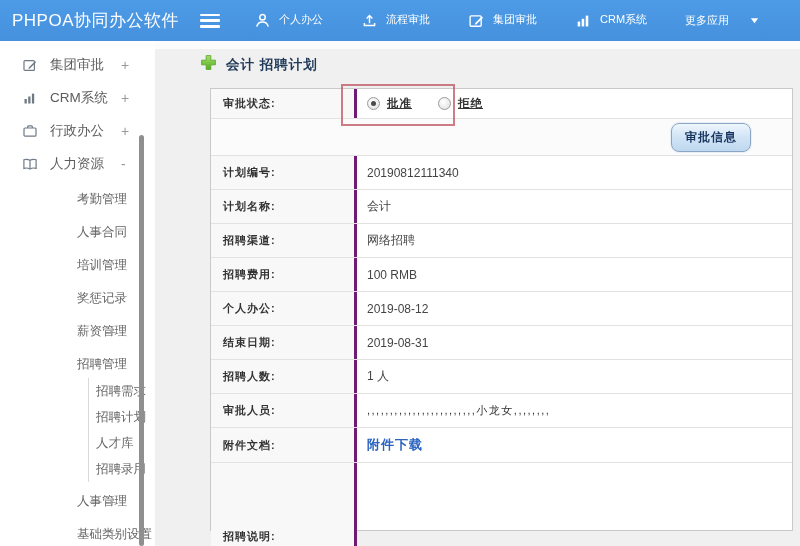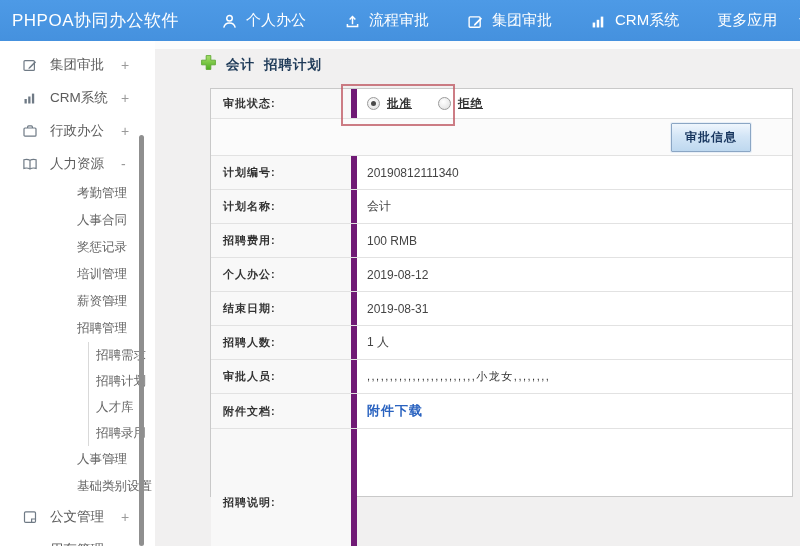--- a/index.html
+++ b/index.html
@@ -9,72 +9,72 @@
 
   
   .topbar { position:absolute; left:0; top:0; width:800px; height:41px;
             background:linear-gradient(#4d9ae6,#4591de); display:flex; align-items:center; }
   .logo { color:#fff; font-size:17px; font-weight:500; padding-left:12px; width:192px;
           letter-spacing:.5px; white-space:nowrap; }
   .hamburger { width:20px; height:14px; display:flex; flex-direction:column;
                justify-content:space-between; cursor:pointer; margin-left:8px; }
   .hamburger span { display:block; height:2.6px; background:#fff; border-radius:1px; }
   .topnav { display:flex; align-items:center; gap:38px; margin-left:34px; }
-  .topnav-item { display:flex; align-items:flex-end; gap:8px; color:#fff; font-size:15px;
+  .topnav-item { display:flex; align-items:flex-start; gap:8px; color:#fff; font-size:11px;
                  cursor:pointer; white-space:nowrap; }
   .topnav-item svg { display:block; }
   .caret { margin-left:-18px; }
 
   
   .sidebar { position:absolute; left:0; top:41px; width:155px; height:505px;
              background:#fff; padding-top:7px; }
   .s-item { display:flex; align-items:center; color:#5c5c5c; cursor:pointer; position:relative; }
   .s-item.lvl1 { height:33px; padding-left:22px; font-size:13.5px; }
-  .s-item.lvl2 { height:27px; padding-left:77px; font-size:12.5px; color:#666; }
+  .s-item.lvl2 { height:27px; padding-left:77px; font-size:12.5px; color:#666;margin-top:6px; }
   .lvl3-group { border-left:1px solid #d9d9d9; margin-left:88px; }
   .s-item.lvl3 { height:26px; padding-left:7px; font-size:12.5px; color:#666; }
   .s-icon { width:16px; height:16px; margin-right:12px; color:#6f7a85; flex:0 0 16px; }
   .s-exp { position:absolute; color:#9a9a9a; font-size:14px; }
   .lvl1 .s-exp { left:121px; }
   .lvl2 .s-exp { left:108px; }
   .side-scrollbar { position:absolute; left:139px; top:94px; width:5px; height:411px;
                     background:#8f8f8f; border-radius:3px; cursor:pointer; }
 
   
   .main { position:absolute; left:155px; top:41px; width:645px; height:505px; background:#f1f0f0; }
   .main-top-strip { position:absolute; left:0; top:0; width:100%; height:8px; background:#fcfcfc; }
   .page-title { position:absolute; left:45px; top:13px; display:flex; align-items:center; gap:9px; }
-  .page-title .ttl { font-size:13.5px; font-weight:bold; color:#1e3a58; letter-spacing:1px;font-family:Liberation Mono, monospace; }
+  .page-title .ttl { font-size:13.5px; font-weight:bold; color:#1e3a58; letter-spacing:1px; }
 
   .detail-table { position:absolute; left:55px; top:47px; width:583px;
                   background:#fff; border:1px solid #c9c9c9; }
   .trow { display:flex; border-bottom:1px solid #e2e2e2; }
   .trow:last-child { border-bottom:none;flex-direction:column; }
-  .tlabel { width:146px; flex:0 0 146px; background:#f8f8f8; border-right:6px solid #701a75;
+  .tlabel { width:146px; flex:0 0 146px; background:#f8f8f8; border-right:3px solid #701a75;
             font-size:11px; font-weight:bold; color:#333; display:flex; align-items:center;
             padding-left:12px; letter-spacing:1px; }
   .tvalue { flex:1; display:flex; align-items:center; padding-left:10px;
             font-size:12px; color:#444; }
   .trow-approval { height:30px; }
   .trow-button { height:37px; background:#fbfbfb; display:flex; align-items:center; }
   .trow-std { height:34px; }
   .trow-link { height:35px; }
   .trow-tall { height:67px; }
   .trow-tall .tvalue { align-items:flex-start; padding-top:9px; white-space:pre-line; line-height:28px; }
   .commas { letter-spacing:1.5px; font-size:11px; color:#333; }
 
   .radio-opt { display:flex; align-items:center; gap:7px; margin-right:26px; cursor:pointer;
                font-size:11.5px; font-weight:bold; color:#333; letter-spacing:1px;text-decoration:underline; }
   .radio { width:13px; height:13px; border-radius:50%; border:1px solid #9b9b9b;
            background:radial-gradient(circle at 40% 35%, #fff, #ddd); position:relative; }
   .radio.checked::after { content:''; position:absolute; left:3px; top:3px; width:5px; height:5px;
                           border-radius:50%; background:#4a4a4a; }
 
   .approve-btn { margin-left:460px; font-size:12px; font-weight:bold; color:#17355e;
-                 padding:5px 13px; border:1px solid #8ba6c4; border-radius:1px;
+                 padding:5px 13px; border:1px solid #8ba6c4; border-radius:8px;
                  background:linear-gradient(#eff6fd,#d3e5f6 45%,#bed8ef);
                  box-shadow:0 0 0 1px #e8eff7; cursor:pointer; letter-spacing:1px; }
   .attach-link { color:#2a63c0; font-weight:bold; font-size:13px; text-decoration:none;
                  letter-spacing:1px; cursor:pointer; }
 
   .annotation-box { position:absolute; left:186px; top:43px; width:114px; height:42px;
                     border:2px solid rgba(192,92,102,.8); pointer-events:none; }
 </style>
 </head>
 <body>
@@ -185,24 +185,24 @@
       <span class="s-exp">-</span>
     </div>
 
     <div class="s-item lvl2">
       <span class="s-label">考勤管理</span>
     </div>
     <div class="s-item lvl2">
       <span class="s-label">人事合同</span>
     </div>
     <div class="s-item lvl2">
+      <span class="s-label">培训管理</span>
+    </div>
+    <div class="s-item lvl2">
       <span class="s-label">奖惩记录</span>
-    </div>
-    <div class="s-item lvl2">
-      <span class="s-label">培训管理</span>
     </div>
     <div class="s-item lvl2">
       <span class="s-label">薪资管理</span>
       <span class="s-exp">+</span>
     </div>
     <div class="s-item lvl2">
       <span class="s-label">招聘管理</span>
       <span class="s-exp">-</span>
     </div>
 
@@ -297,20 +297,24 @@
 
       <div class="trow trow-std">
         <div class="tlabel">计划编号:</div>
         <div class="tvalue">20190812111340</div>
       </div>
       <div class="trow trow-std">
         <div class="tlabel">计划名称:</div>
         <div class="tvalue">会计</div>
       </div>
       <div class="trow trow-std">
+        <div class="tlabel">招聘渠道:</div>
+        <div class="tvalue">网络招聘</div>
+      </div>
+      <div class="trow trow-std">
         <div class="tlabel">招聘费用:</div>
         <div class="tvalue">100 RMB</div>
       </div>
       <div class="trow trow-std">
         <div class="tlabel">个人办公:</div>
         <div class="tvalue">2019-08-12</div>
       </div>
       <div class="trow trow-std">
         <div class="tlabel">结束日期:</div>
         <div class="tvalue">2019-08-31</div>

